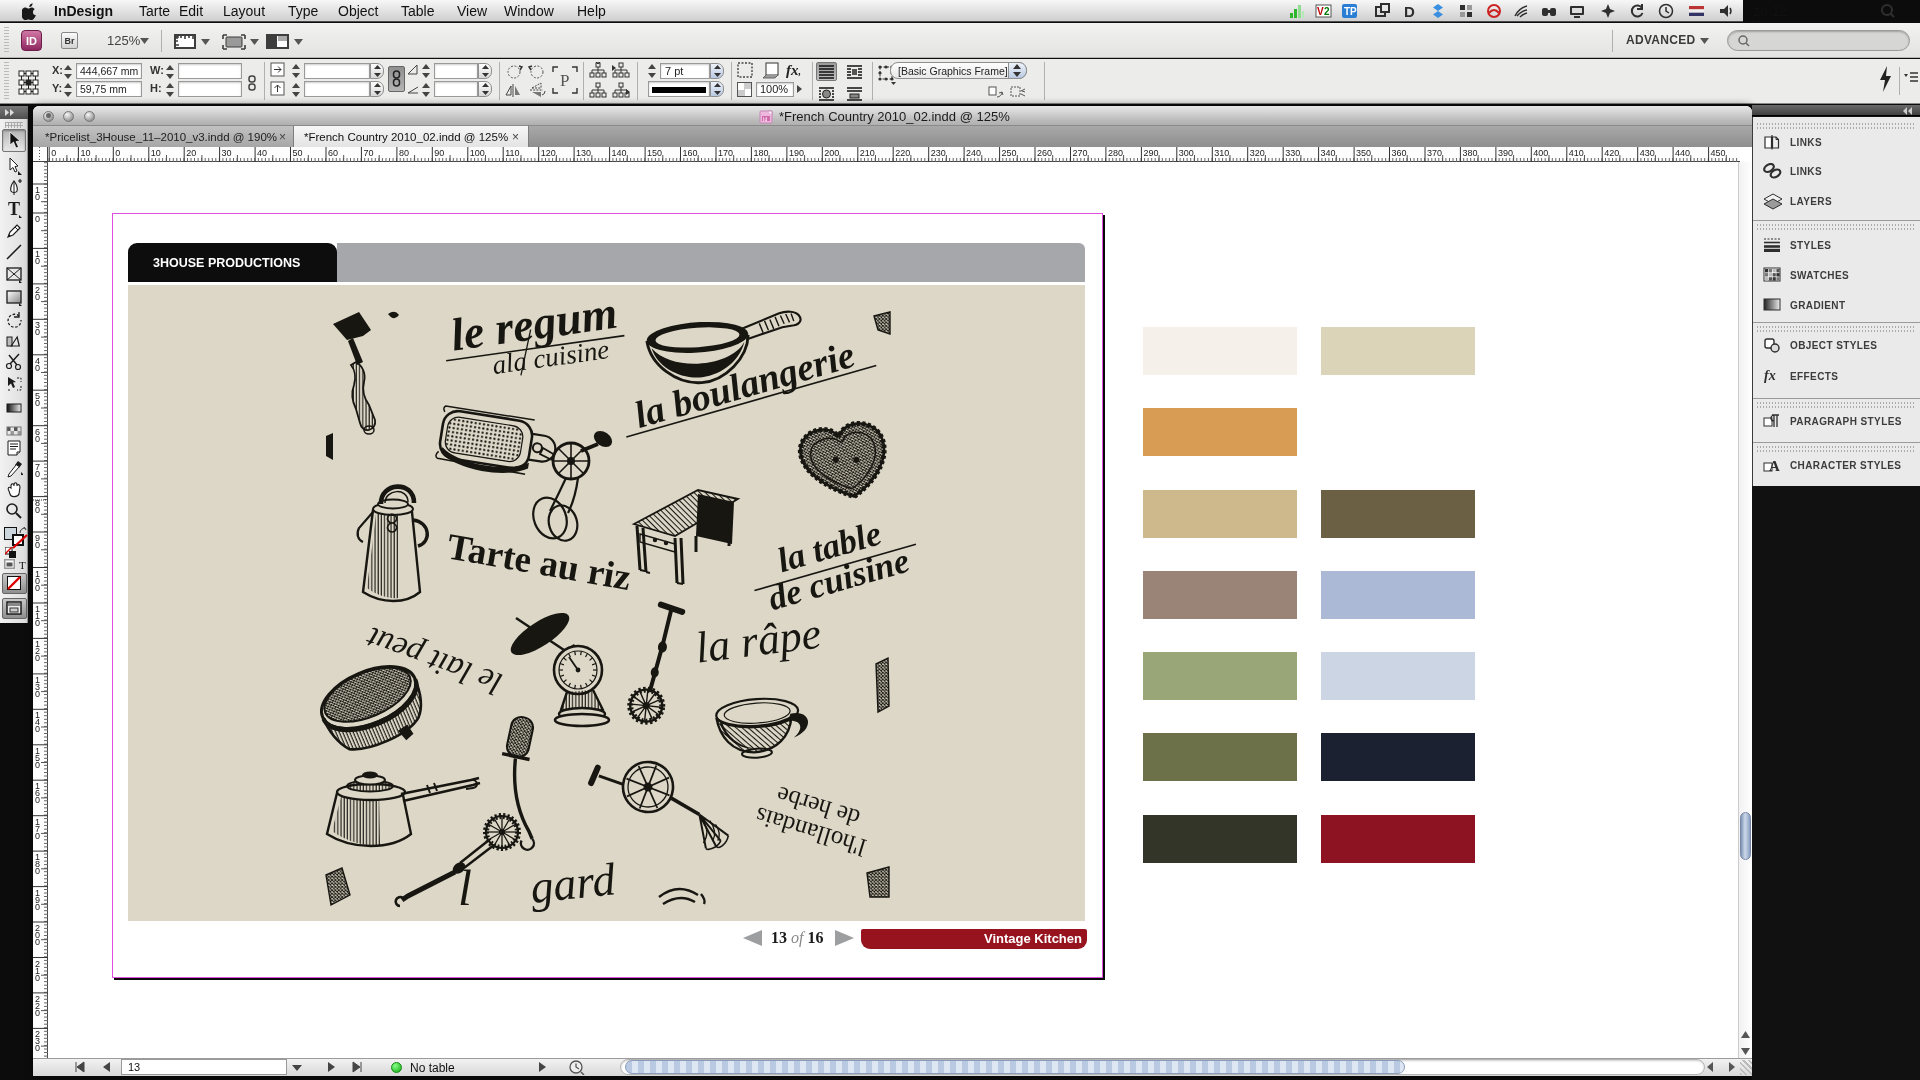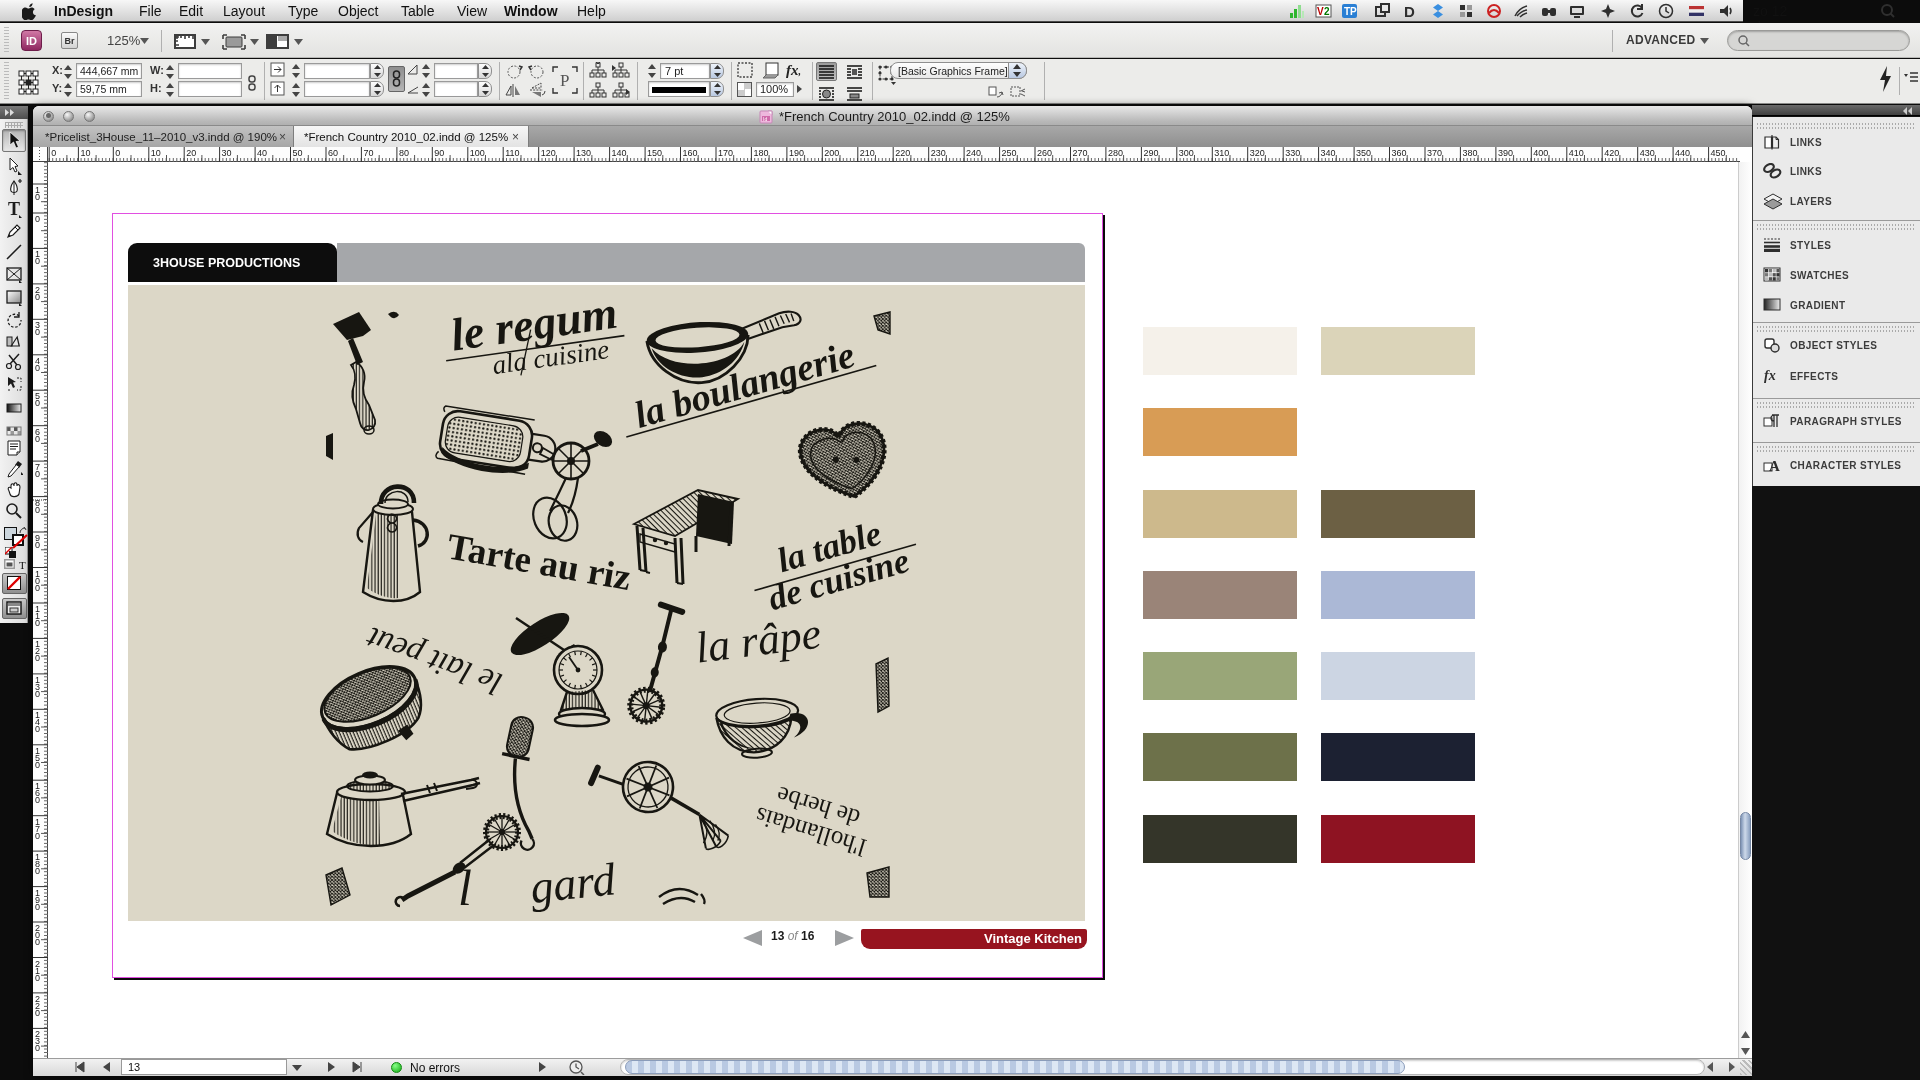--- a/index.html
+++ b/index.html
@@ -9,28 +9,28 @@
 .sep{position:absolute;width:1px;background:#b0b0b0}
 .lbl{position:absolute;font-size:11px;color:#333}
 .dock-lbl{position:absolute;font-size:10px;font-weight:bold;color:#3c3c3c;letter-spacing:.4px}
 
 </style></head><body>
 <div class="abs" style="left:0;top:0;width:1743px;height:22px;background:linear-gradient(#f7f7f7,#cfcfcf);border-bottom:1px solid #4a4a4a">
 <svg class="abs" style="left:22px;top:3px" width="15" height="17" viewBox="0 0 15 17">
       <path fill="#1a1a1a" d="M10.6,0.3c0.1,1-0.3,1.9-0.9,2.6C9.1,3.6,8.2,4.1,7.3,4C7.2,3.1,7.6,2.2,8.2,1.5C8.8,0.9,9.8,0.4,10.6,0.3z M13.9,12.2c-0.4,1-0.6,1.4-1.2,2.3c-0.8,1.2-1.9,2.7-3.2,2.7c-1.2,0-1.5-0.8-3.1-0.8s-2,0.8-3.1,0.8c-1.4,0-2.4-1.4-3.2-2.6C-2.1,11.3-0.9,6.3,2,4.8c1-0.5,2.4-0.3,3.4,0.4C6.1,5.7,6.8,5.7,7.5,5.2c1-0.7,2.6-0.9,3.8-0.2c0.5,0.3,1,0.7,1.4,1.3c-1.2,0.8-1.9,2-1.7,3.5C11.1,11.2,12.4,12,13.9,12.2z"></path>
     </svg>
 <div class="abs menu-item" style="left:54px;top:3px;font-weight:bold">InDesign</div>
-<div class="abs menu-item" style="left:139px;top:3px;font-weight:normal">File</div>
+<div class="abs menu-item" style="left:139px;top:3px;font-weight:normal">Tarte</div>
 <div class="abs menu-item" style="left:179px;top:3px;font-weight:normal">Edit</div>
 <div class="abs menu-item" style="left:223px;top:3px;font-weight:normal">Layout</div>
 <div class="abs menu-item" style="left:288px;top:3px;font-weight:normal">Type</div>
 <div class="abs menu-item" style="left:338px;top:3px;font-weight:normal">Object</div>
 <div class="abs menu-item" style="left:401px;top:3px;font-weight:normal">Table</div>
 <div class="abs menu-item" style="left:457px;top:3px;font-weight:normal">View</div>
-<div class="abs menu-item" style="left:504px;top:3px;font-weight:bold">Window</div>
+<div class="abs menu-item" style="left:504px;top:3px;font-weight:normal">Window</div>
 <div class="abs menu-item" style="left:577px;top:3px;font-weight:normal">Help</div>
 <div class="abs" style="left:1289px;top:3px;width:17px;height:16px"><svg width="16" height="16">
         <rect x="1" y="10" width="3" height="5" fill="#2db52d"></rect>
         <rect x="5" y="6" width="3" height="9" fill="#2db52d"></rect>
         <rect x="9" y="2" width="3" height="13" fill="#8fdd8f"></rect>
         <rect x="13" y="8" width="2" height="7" fill="#b7e8b7"></rect>
       </svg></div>
 <div class="abs" style="left:1315px;top:3px;width:17px;height:16px"><svg width="17" height="16">
         <rect x="1" y="2" width="15" height="12" fill="#fff" stroke="#555"></rect>
         <text x="2" y="12" font-size="10" font-weight="bold" fill="#b00">V</text>
@@ -647,21 +647,21 @@
 <svg class="abs" style="left:258px;top:958px" width="12" height="8">
       <path d="M1,1 H11 L6,7 Z" fill="#444"></path>
     </svg>
 <svg class="abs" style="left:294px;top:955px" width="10" height="12">
       <path d="M1,1 L8,6 L1,11 Z" fill="#444"></path>
     </svg>
 <svg class="abs" style="left:319px;top:955px" width="12" height="12">
       <path d="M1,1 L8,6 L1,11 Z M9,1 V11" fill="#444" stroke="#444"></path>
     </svg>
 <div class="abs" style="left:358px;top:956px;width:11px;height:11px;border-radius:50%;background:radial-gradient(circle at 35% 30%,#8f8,#1a1);border:1px solid #181"></div>
-<div class="abs" style="left:377px;top:955px;font-size:12px;color:#111">No errors</div>
+<div class="abs" style="left:377px;top:955px;font-size:12px;color:#111">No table</div>
 <svg class="abs" style="left:505px;top:955px" width="10" height="12">
       <path d="M1,1 L8,6 L1,11 Z" fill="#444"></path>
     </svg>
 <svg class="abs" style="left:536px;top:954px" width="16" height="15">
       <circle cx="7" cy="7" r="6" fill="#eee" stroke="#555" stroke-width="1.3"></circle>
       <path d="M7,3.5 V7 L10,9" stroke="#555" fill="none" stroke-width="1.3"></path>
       <path d="M12,12 l3,3" stroke="#555" stroke-width="1.5"></path>
     </svg>
 <div class="abs" style="left:587px;top:953px;width:1085px;height:16px;border-radius:8px;background:#fff;border:1px solid #b5b5b5;box-shadow:inset 0 1px 2px rgba(0,0,0,.2)"></div>
 <div class="abs" style="left:592px;top:954px;width:780px;height:14px;border-radius:7px;background:repeating-linear-gradient(90deg,#b9c9e2 0 6px,#dde7f4 6px 12px);border:1px solid #8a9cba"></div>
@@ -918,21 +918,21 @@
     <path d="M198,151 L205,148 L205,175 L198,171 Z" fill="#171611"></path>
     <g stroke="#171611" fill="none" stroke-width="2.4">
       <path d="M531,612 q19,-15 39,-2"></path>
       <path d="M535,619 q17,-11 32,-2"></path>
       <path d="M573,609 q5,6 3,10"></path>
     </g>
   </svg>
 <svg class="abs" style="left:741px;top:929px" width="22" height="18">
     <path d="M21,1 L2,9 L21,17 Z" fill="#9c9ea0"></path>
   </svg>
-<div class="abs" style="left:771px;top:929px;font-family:Liberation Sans, sans-serif;font-size:12px;font-weight:bold;color:#1a1a1a">13 <span style="font-weight:normal;font-style:italic;color:#888">of</span> 16</div>
+<div class="abs" style="left:771px;top:929px;font-family:Liberation Serif, serif;font-size:16px;font-weight:bold;color:#1a1a1a">13 <span style="font-weight:normal;font-style:italic;color:#888">of</span> 16</div>
 <svg class="abs" style="left:834px;top:929px" width="22" height="18">
     <path d="M1,1 L20,9 L1,17 Z" fill="#9c9ea0"></path>
   </svg>
 <div class="abs" style="left:861px;top:929px;width:226px;height:20px;background:#97141f;border-radius:2px 2px 9px 9px"></div>
 <div class="abs" style="left:861px;top:931px;width:221px;height:16px;font-size:13px;font-weight:bold;color:#fff;text-align:right">Vintage Kitchen</div>
 <div class="abs" style="left:1143px;top:327px;width:154px;height:48px;background:#f5f1ea"></div>
 <div class="abs" style="left:1321px;top:327px;width:154px;height:48px;background:#dbd4b9"></div>
 <div class="abs" style="left:1143px;top:408px;width:154px;height:48px;background:#d89c55"></div>
 <div class="abs" style="left:1143px;top:490px;width:154px;height:48px;background:#cdb98c"></div>
 <div class="abs" style="left:1321px;top:490px;width:154px;height:48px;background:#6c6044"></div>

